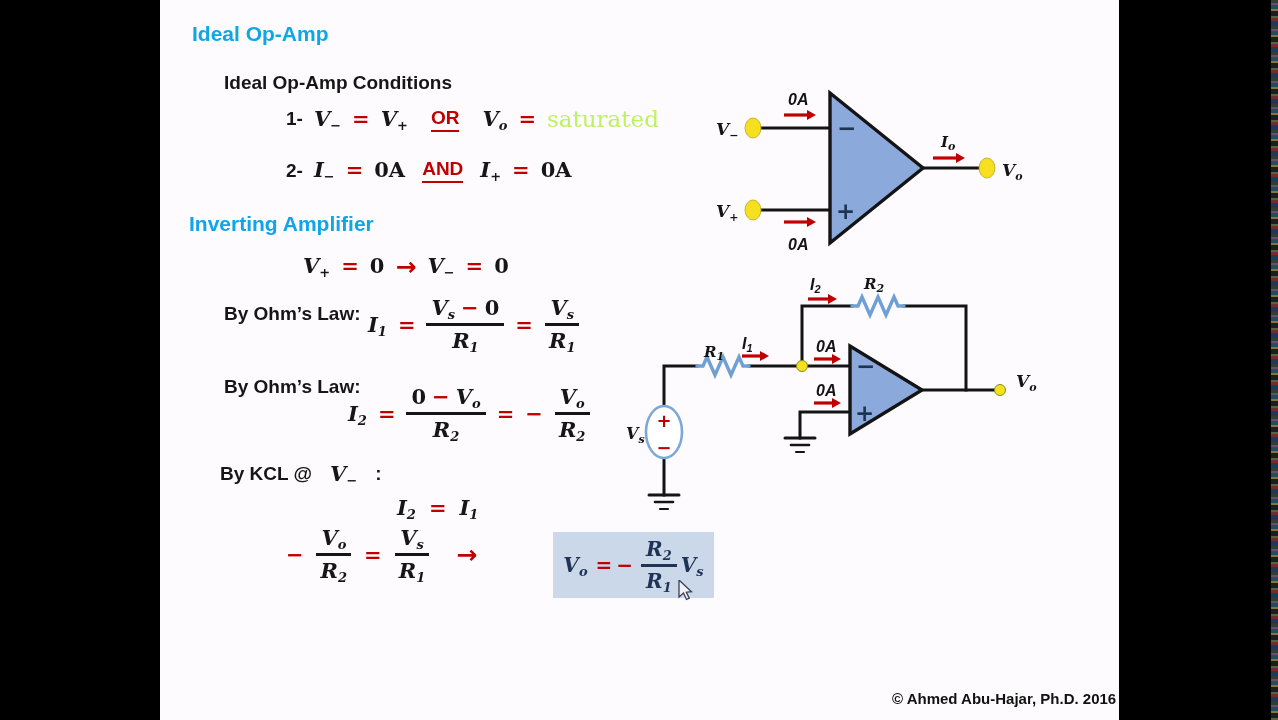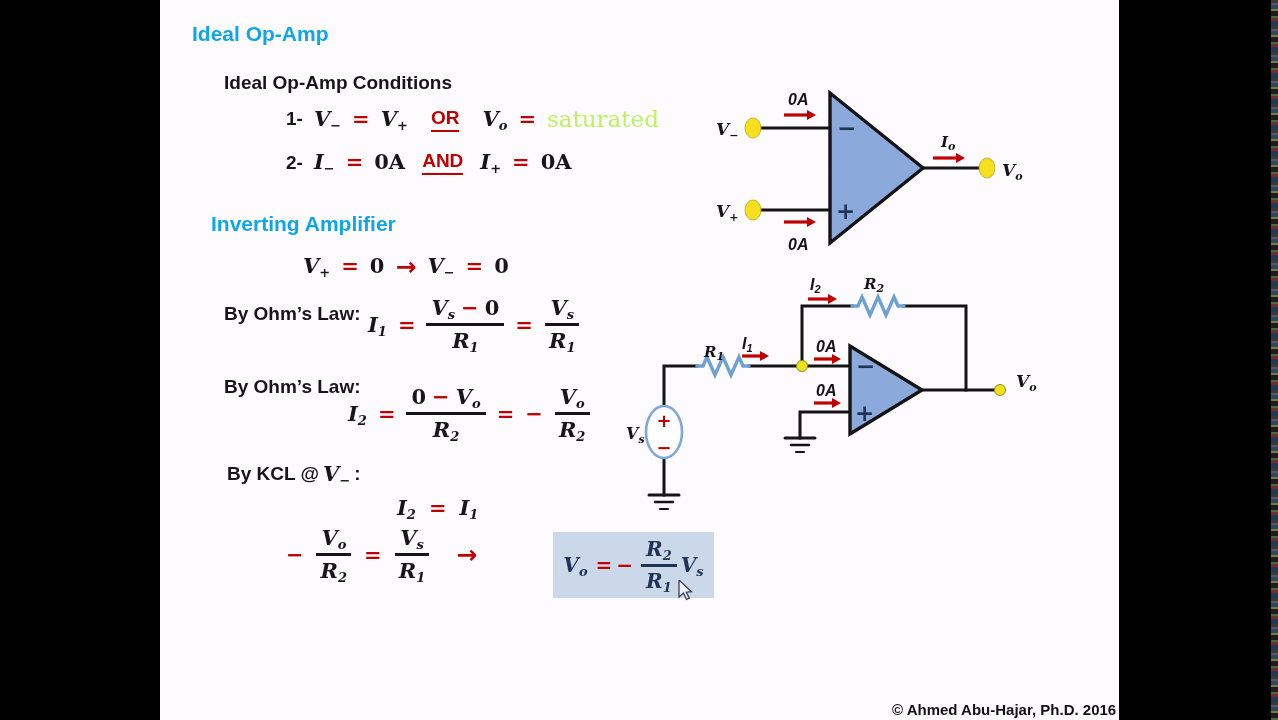--- a/index.html
+++ b/index.html
@@ -25,21 +25,21 @@
   .arrow{font-family:"DejaVu Sans",sans-serif;font-weight:900;font-size:25px;color:#c00000;font-style:normal;}
   .frac{display:inline-flex;flex-direction:column;align-items:center;text-align:center;}
   .fnum{border-bottom:3px solid #161616;padding:0 5px 3px;display:flex;align-items:center;
         justify-content:center;gap:6px;}
   .fden{padding:3px 5px 0;display:flex;justify-content:center;gap:6px;}
   .navy-frac .fnum{border-bottom-color:#1f3455;}
   .result-box{position:absolute;left:553px;top:532px;width:161px;height:66px;background:#cbd8ea;
               display:flex;align-items:center;justify-content:center;gap:8px;}
   .result-box .mi{color:#1f3455;font-size:20px;}
   .result-box .red{color:#c00000;}
-  .copyright{font:700 15px "Liberation Sans",sans-serif;color:#111;margin-top:11px;}
+  .copyright{font:700 15px "Liberation Sans",sans-serif;color:#111;}
   
   .wire{stroke:#141414;stroke-width:3;stroke-linecap:square;fill:none;}
   .tri{fill:#8ca9dc;stroke:#141414;stroke-width:3.4;stroke-linejoin:miter;}
   .term{fill:#f5df1e;stroke:#b9a81c;stroke-width:.8;}
   .node{fill:#f3e11c;stroke:#8a8a22;stroke-width:1;}
   .aline{stroke:#c00000;stroke-width:3.2;}
   .ahead{fill:#c00000;}
   .gnd{stroke:#141414;stroke-linecap:round;fill:none;}
   .rz{stroke:#6fa0d4;stroke-width:3.4;fill:none;stroke-linecap:round;}
   .cvar{font-family:"DejaVu Serif",serif;font-style:italic;font-weight:700;fill:#141414;}
@@ -68,27 +68,27 @@
     <span class="mi"><span>V</span><sub>o</sub></span>
     <span class="mi red">=</span>
     <span class="sat">saturated</span>
   </div>
 
   <div class="row" style="left:286px;top:146px">
     <span class="numlab">2-</span>
     <span class="mi"><span>I</span><sub>−</sub></span>
     <span class="mi red">=</span>
     <span class="mi up">0A</span>
-    <span class="orand" style="margin:4px 6px">AND</span>
+    <span class="orand" style="margin:12px 6px">AND</span>
     <span class="mi"><span>I</span><sub>+</sub></span>
     <span class="mi red">=</span>
     <span class="mi up">0A</span>
   </div>
 
-  <div class="abs red-head" style="left:211px;top:212px">Inverting Amplifier</div>
+  <div class="abs red-head" style="left:189px;top:212px">Inverting Amplifier</div>
 
   <div class="row" style="left:303px;top:252px">
     <span class="mi"><span>V</span><sub>+</sub></span>
     <span class="mi red">=</span>
     <span class="mi up">0</span>
     <span class="arrow">→</span>
     <span class="mi"><span>V</span><sub>−</sub></span>
     <span class="mi red">=</span>
     <span class="mi up">0</span>
   </div>
@@ -137,21 +137,21 @@
     <span class="frac">
       <span class="fnum">
           <span class="mi"><span>V</span><sub>o</sub></span>
         </span>
       <span class="fden">
           <span class="mi"><span>R</span><sub>2</sub></span>
         </span>
     </span>
   </div>
 
-  <div class="row" style="left:227px;top:462px;gap:4px">
+  <div class="row" style="left:220px;top:462px;gap:18px">
     <span class="label">By KCL @</span>
     <span class="mi"><span>V</span><sub>−</sub></span>
     <span class="label">:</span>
   </div>
 
   <div class="row" style="left:397px;top:496px;gap:13px">
     <span class="mi"><span>I</span><sub>2</sub></span>
     <span class="mi red">=</span>
     <span class="mi"><span>I</span><sub>1</sub></span>
   </div>

